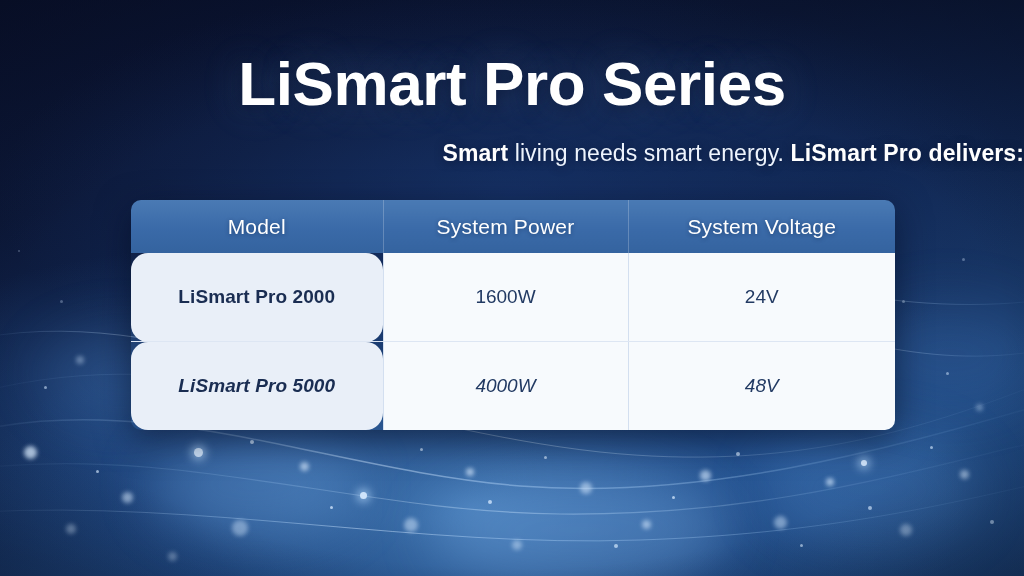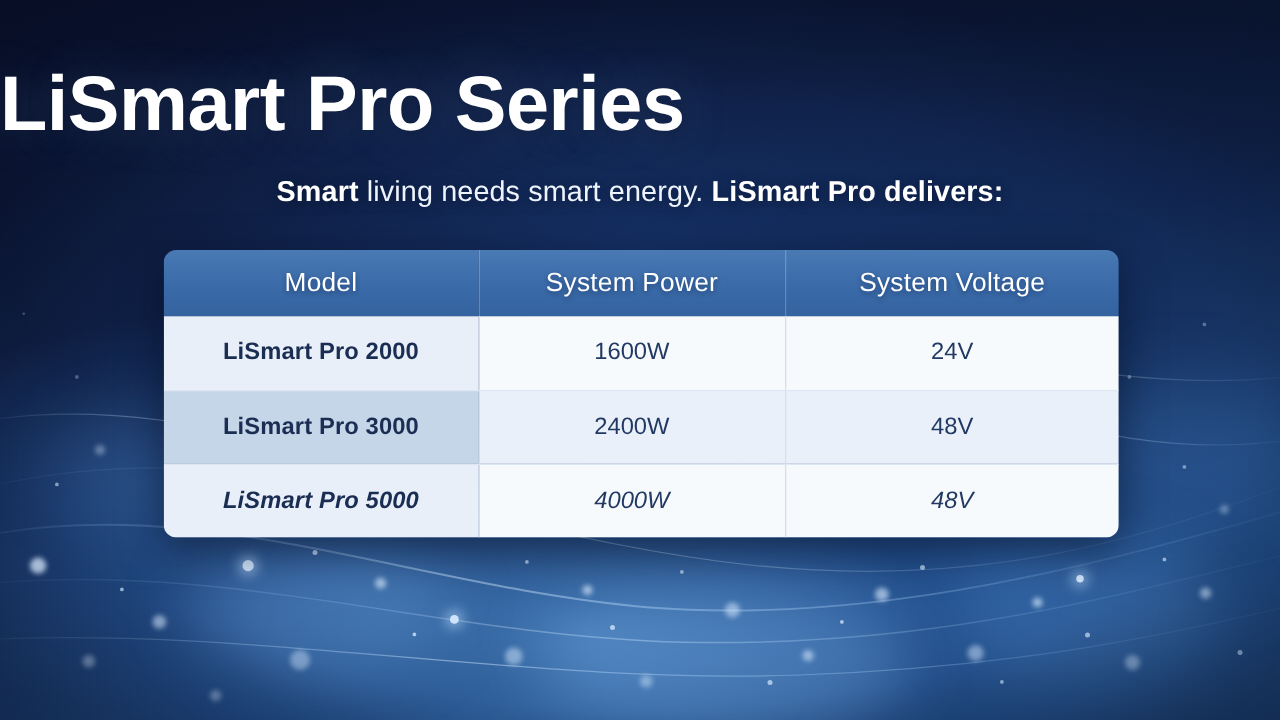--- a/index.html
+++ b/index.html
@@ -48,32 +48,32 @@
   .vignette {
     position:absolute; inset:0;
     background:
       radial-gradient(ellipse 92% 82% at 50% 56%, rgba(0,0,0,0) 52%, rgba(4,9,24,0.62) 100%);
   }
 
   
   #title {
     position:absolute;
     top:48px; left:0; width:100%;
-    text-align:left;
+    text-align:center;
     font-size:62px;
     font-weight:bold;
     letter-spacing:-0.4px;
     color:#ffffff;
     text-shadow:0 2px 16px rgba(8,20,48,0.75), 0 0 38px rgba(150,195,255,0.30);
   }
 
   #subtitle {
     position:absolute;
     top:140px; left:0; width:100%;
-    text-align:center;
+    text-align:right;
     font-size:23px;
     font-weight:normal;
     color:#eef4fd;
     letter-spacing:0.1px;
     text-shadow:0 1px 9px rgba(8,20,48,0.70);
   }
   #subtitle .b { font-weight:bold; color:#ffffff; }
 
   
   #table-wrap {
@@ -111,21 +111,21 @@
     border-bottom:1px solid #dde6f3;
   }
   tbody td:last-child { border-right:none; }
   tbody tr:last-child td { border-bottom:none;font-style:italic; }
 
   
   tbody tr.odd  td { background:#eaf0f9; }
   tbody tr.even td { background:#f7fafd; }
   
   tbody tr.odd  td.model { background:#c6d6e9; }
-  tbody tr.even td.model { background:#e9eff8; }
+  tbody tr.even td.model { background:#e9eff8;border-radius:17px; }
 
   td.model {
     font-weight:bold;
     color:#1a2d52;
     letter-spacing:0.1px;
   }
   td.val { font-weight:normal; color:#223a63; }
 
   
   col.c1 { width:252px; }
@@ -237,25 +237,20 @@
           <th>System Power</th>
           <th>System Voltage</th>
         </tr>
       </thead>
       <tbody>
         <tr class="even">
           <td class="model">LiSmart Pro 2000</td>
           <td class="val">1600W</td>
           <td class="val">24V</td>
         </tr>
-        <tr class="odd">
-          <td class="model">LiSmart Pro 3000</td>
-          <td class="val">2400W</td>
-          <td class="val">48V</td>
-        </tr>
         <tr class="even">
           <td class="model">LiSmart Pro 5000</td>
           <td class="val">4000W</td>
           <td class="val">48V</td>
         </tr>
       </tbody>
     </table>
   </div>
 
 </div>

